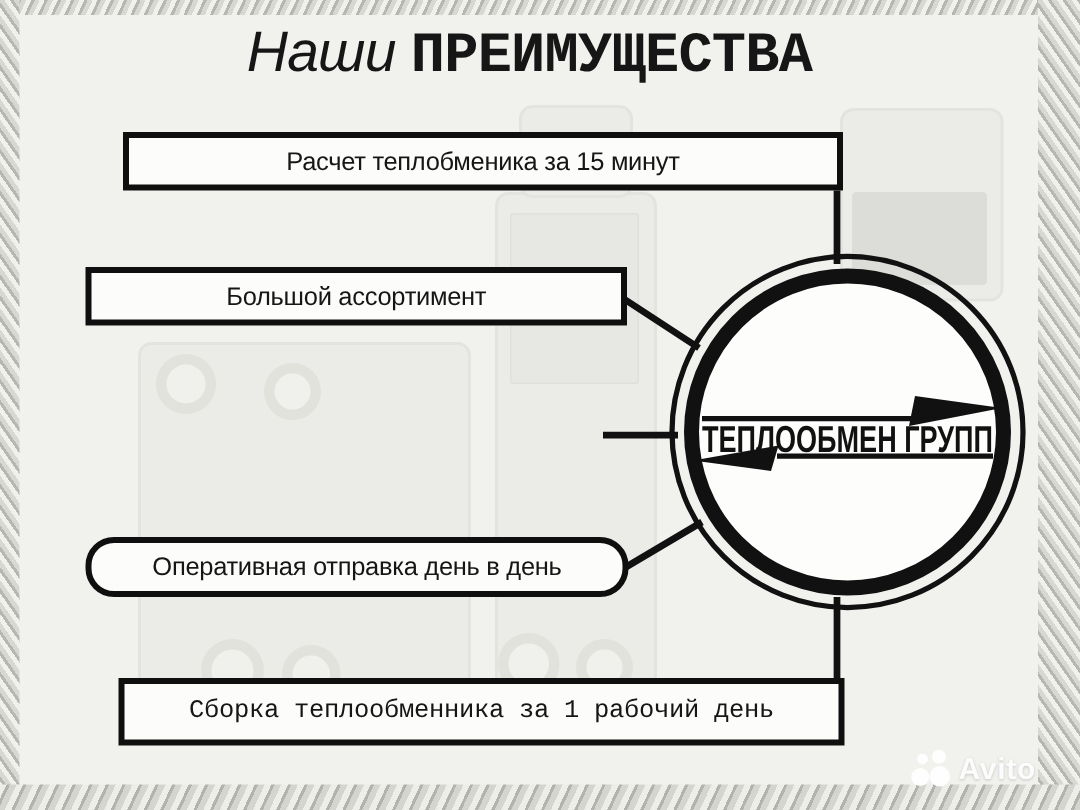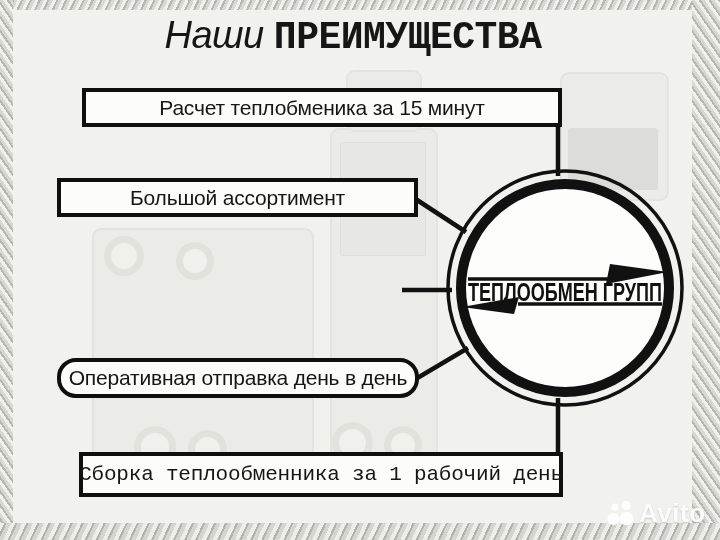--- a/index.html
+++ b/index.html
@@ -26,34 +26,34 @@
   .bg-ring{position:absolute;border:7px solid #d9d9d3;background:#f0f0ec;border-radius:50%;}
   
   .title{position:absolute;left:0;top:14px;width:706px;z-index:2;
     text-align:center;font-size:38px;letter-spacing:-.5px;color:#161616;}
   .title .t-normal{font-weight:400;font-style:italic;}
   .title .t-bold{font-weight:700;font-family:Liberation Mono, monospace;}
   
   .adv-box{position:absolute;z-index:2;box-sizing:border-box;
     background:#fcfcfa;border:4px solid #0f0f0f;
     display:flex;align-items:center;justify-content:center;
-    font-size:21px;letter-spacing:-.2px;color:#161616;white-space:nowrap;}
+    font-size:17px;letter-spacing:-.2px;color:#161616;white-space:nowrap;}
   .box1{left:82px;top:88px;width:480px;height:39px;}
   .box2{left:57px;top:178px;width:361px;height:39px;text-align:center;}
   .box3{left:39px;top:268px;width:366px;height:40px;}
   .box4{left:57px;top:358px;width:362px;height:40px;border-radius:19px;}
   .box5{left:79px;top:452px;width:484px;height:45px;font-family:Liberation Mono, monospace;}
   
   .diagram{position:absolute;left:0;top:0;z-index:1;}
   
   .watermark{position:absolute;left:606px;top:498px;z-index:7;
     display:flex;align-items:center;gap:3px;
     color:rgba(255,255,255,.93);
     text-shadow:0 1px 2px rgba(140,140,140,.45);
-    font-size:26px;font-weight:700;letter-spacing:.5px;}
+    font-size:20px;font-weight:700;letter-spacing:.5px;}
 </style>
 </head>
 <body>
 
 <div class="stage">
 
   <div class="bg-photo">
     <div class="bg-panel" style="left:92px;top:228px;width:218px;height:228px;"></div>
     <div class="bg-ring" style="left:104px;top:236px;width:26px;height:26px;"></div>
     <div class="bg-ring" style="left:176px;top:242px;width:24px;height:24px;"></div>

